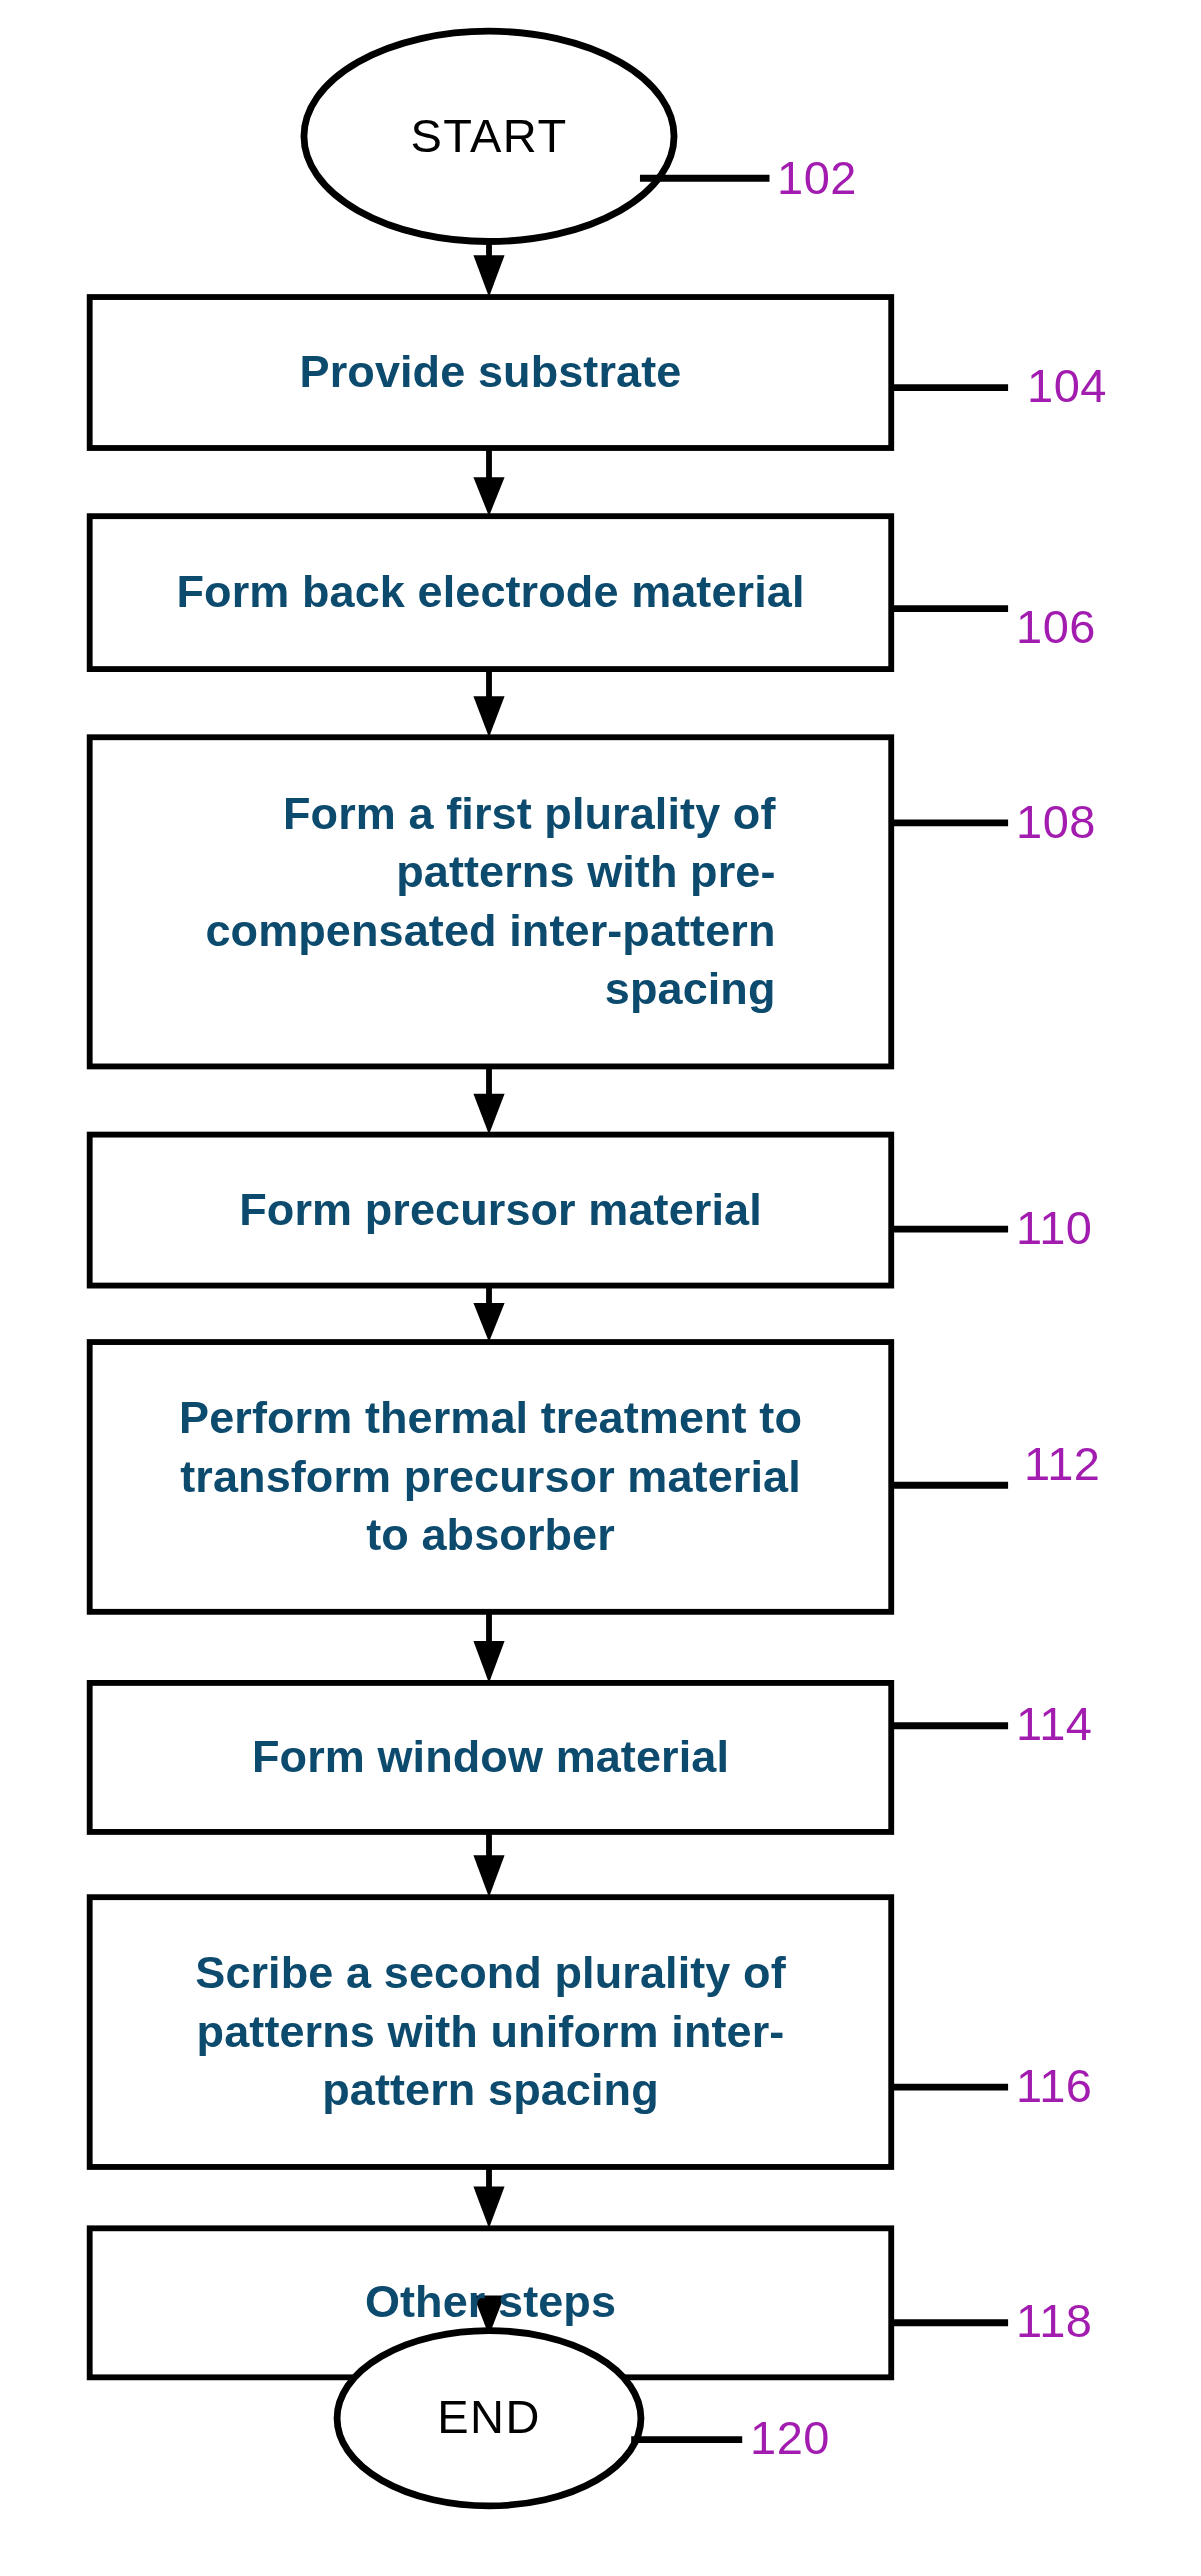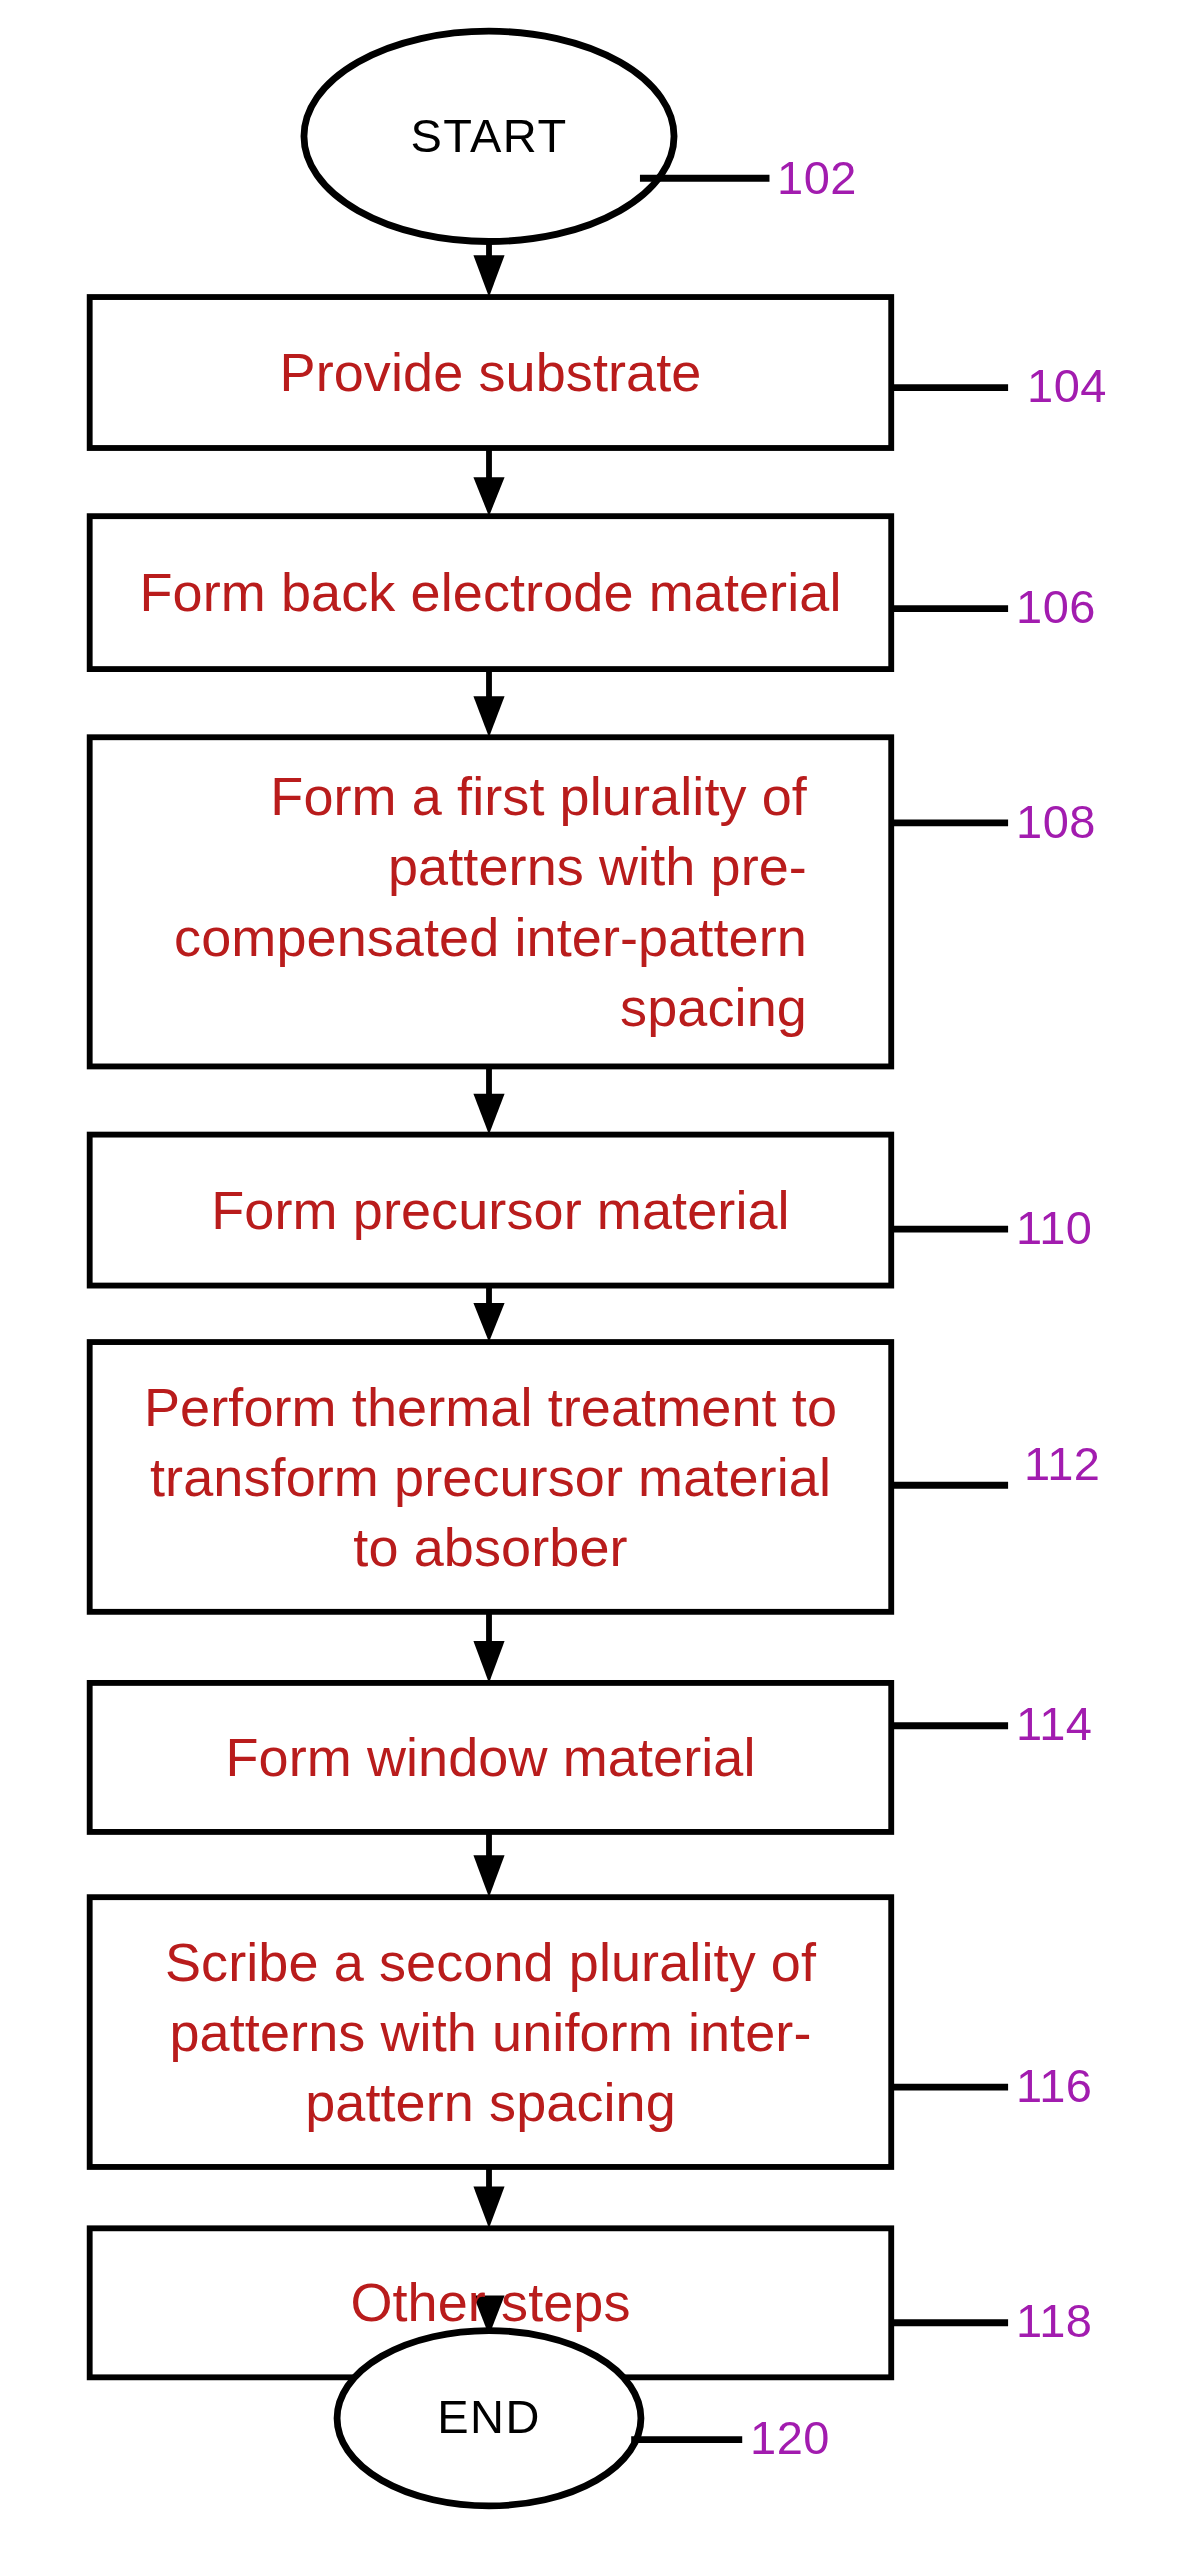--- a/index.html
+++ b/index.html
@@ -51,25 +51,25 @@
     fill: none;
     stroke-linecap: butt;
   }
   
   .node-text {
     position: absolute;
     display: flex;
     align-items: center;
     justify-content: center;
     text-align: center;
-    color: #b91c1c;
-    font-family: "Liberation Sans", sans-serif;
-    font-size: 54px;
+    color: #0c4a6e;
+    font-family: "Liberation Sans", sans-serif;
+    font-size: 45px;
     line-height: 1.30;
-    font-weight: 400;
+    font-weight: 700;
     letter-spacing: 0.1px;
     white-space: pre-line;
     pointer-events: none;
   }
   .terminator-text {
     position: absolute;
     display: flex;
     align-items: center;
     justify-content: center;
     text-align: left;
@@ -167,21 +167,21 @@
 
   </svg>
 
   <div class="terminator-text" style="left:304px; top:90px; width:370px; height:93px;">START</div>
   <div class="ref-label" style="left:777px; top:154px;">102</div>
 
   <div class="node-text" style="left:109px; top:297px; width:763px; height:151px;">Provide substrate</div>
   <div class="ref-label" style="left:1027px; top:362px;">104</div>
 
   <div class="node-text" style="left:109px; top:516px; width:763px; height:153px;">Form back electrode material</div>
-  <div class="ref-label" style="left:1016px; top:583px;">106</div>
+  <div class="ref-label" style="left:1016px; top:603px;">106</div>
 
   <div class="node-text" style="left:109px; top:737px; width:763px; height:329px;text-align:right;">Form a first plurality of
 patterns with pre-
 compensated inter-pattern
 spacing</div>
   <div class="ref-label" style="left:1016px; top:798px;">108</div>
 
   <div class="node-text" style="left:119px; top:1135px; width:763px; height:151px;">Form precursor material</div>
   <div class="ref-label" style="left:1016px; top:1204px;">110</div>
 

